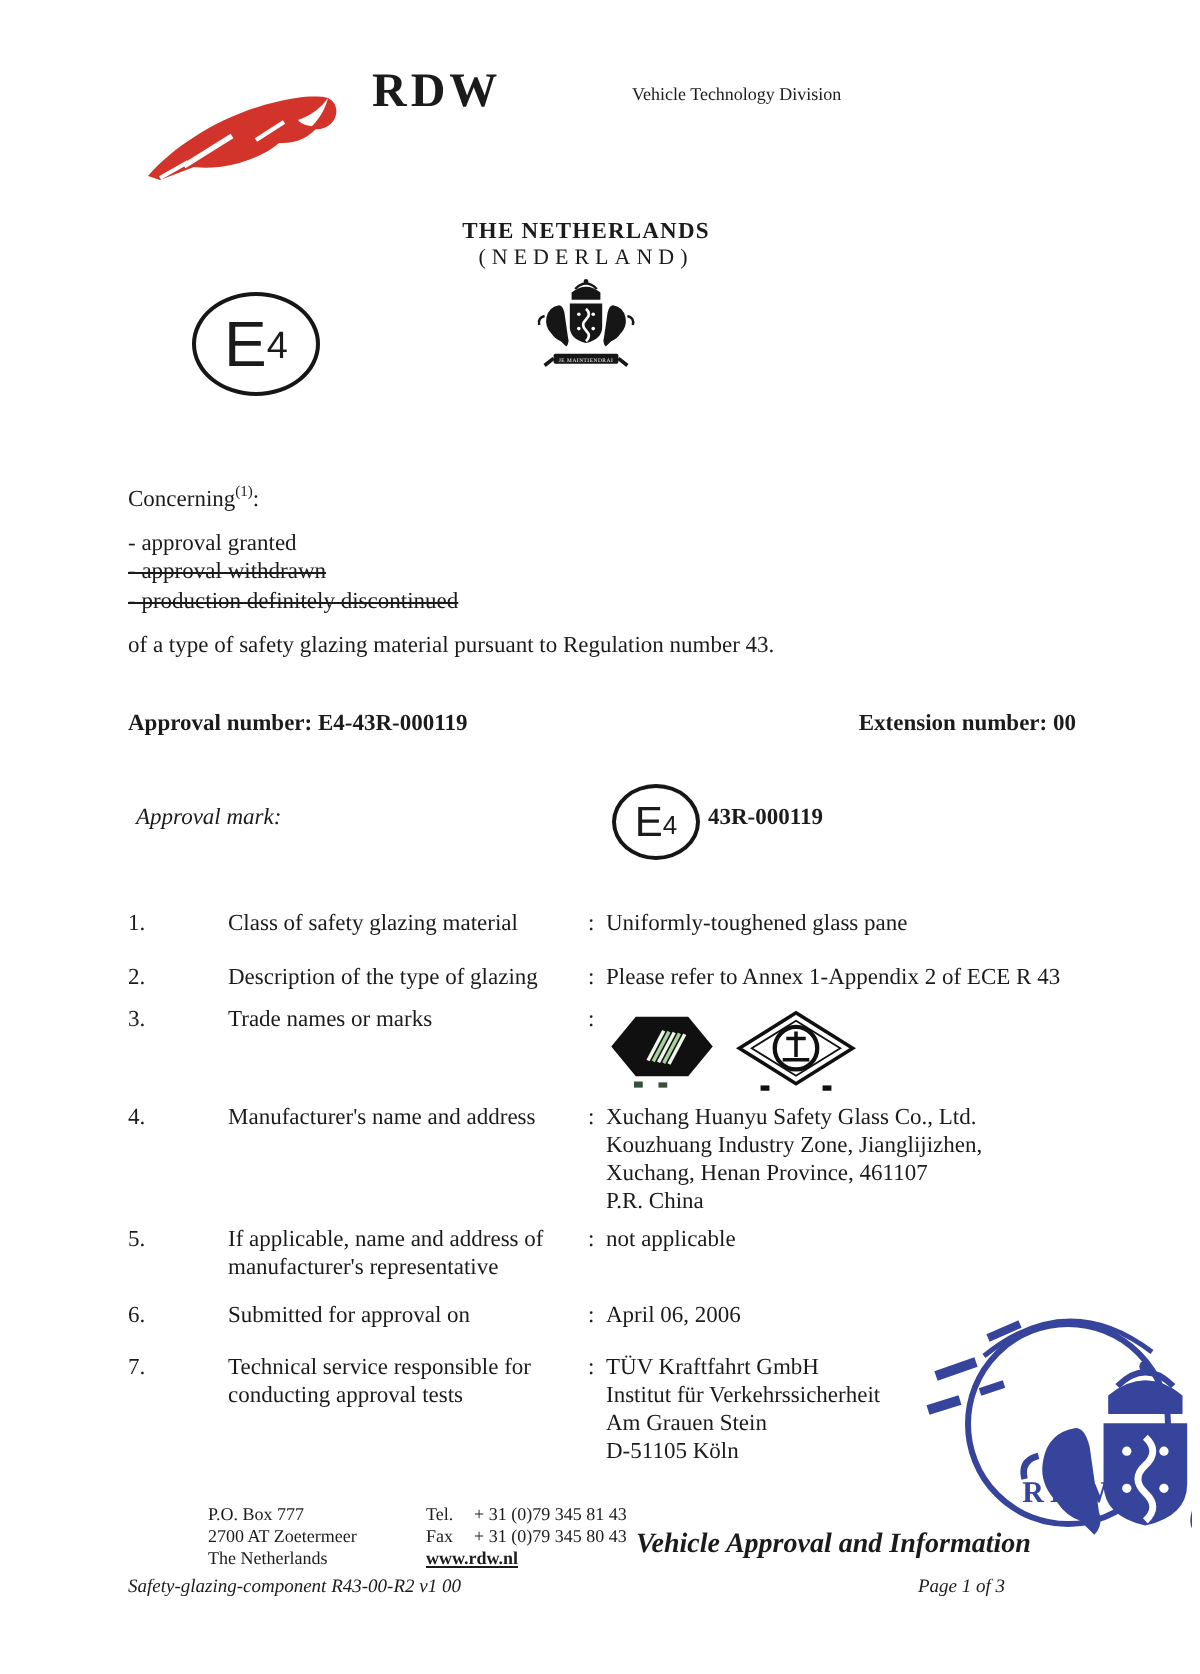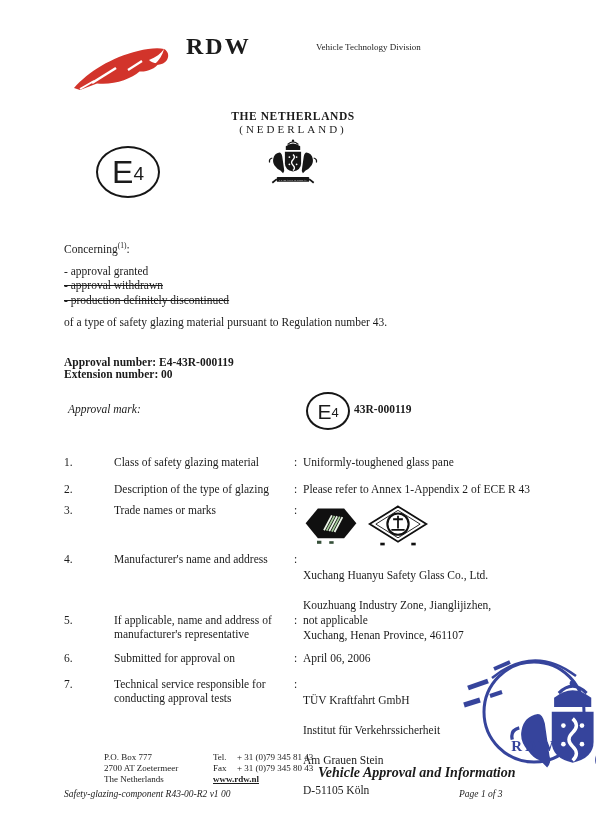--- a/index.html
+++ b/index.html
@@ -29,30 +29,30 @@
   .e-badge-small .n{font-size:13px;line-height:1;margin-top:2px;}
   
   .concerning{left:64px;top:241px;font-size:11.5px;}
   .concerning sup{font-size:7.5px;}
   .options{margin-top:9px;}
   .opt{line-height:14.4px;}
   .struck{text-decoration:line-through;text-decoration-thickness:1px;}
   .subject{margin-top:9px;}
   
   .approval-row{left:64px;top:356px;width:474px;display:flex;justify-content:space-between;
-    font-weight:bold;font-size:11.5px;flex-direction:column;}
+    font-weight:bold;font-size:11.5px;}
   .mark-label{left:68px;top:403px;font-style:italic;font-size:11.5px;text-align:center;}
   .mark-number{left:354px;top:403px;font-weight:bold;font-size:11.5px;}
   
   .row{left:64px;width:494px;font-size:11.5px;line-height:14px;}
   .row .num{position:absolute;left:0;top:0;}
   .row .lab{position:absolute;left:50px;top:0;width:182px;}
   .row .val{position:absolute;left:230px;top:0;width:264px;}
   .row .colon{position:absolute;left:0;top:0;}
-  .row .vline{padding-left:9px;margin-top:16px;}
+  .row .vline{padding-left:9px;}
   .r1{top:455px;}.r2{top:482px;}.r3{top:503px;}.r4{top:552px;}
   .r5{top:613px;}.r6{top:651px;}.r7{top:677px;}
   .logos{display:flex;align-items:flex-start;gap:8px;padding-left:9px;margin-top:-1px;}
   
   .stamp{left:462px;top:648px;width:134px;height:126px;color:#2c3b97;opacity:.95;}
   
   .f-address{left:104px;top:752px;font-size:9px;line-height:11px;}
   .f-contact{left:213px;top:752px;font-size:9px;line-height:11px;}
   .f-contact .lbl{display:inline-block;width:24px;}
   .f-web{text-decoration:underline;font-weight:bold;}
@@ -174,20 +174,21 @@
     </span>
 </div>
 <div class="abs row r4">
   <span class="num">4.</span>
   <span class="lab">Manufacturer's name and address</span>
   <span class="val">
       <span class="colon">:</span>
     <div class="vline">Xuchang Huanyu Safety Glass Co., Ltd.</div>
     <div class="vline">Kouzhuang Industry Zone, Jianglijizhen,</div>
     <div class="vline">Xuchang, Henan Province, 461107</div>
+    <div class="vline">P.R. China</div>
     </span>
 </div>
 <div class="abs row r5">
   <span class="num">5.</span>
   <span class="lab">If applicable, name and address of manufacturer's representative</span>
   <span class="val"><span class="colon">:</span>
     <span class="vline">not applicable</span></span>
 </div>
 <div class="abs row r6">
   <span class="num">6.</span>

